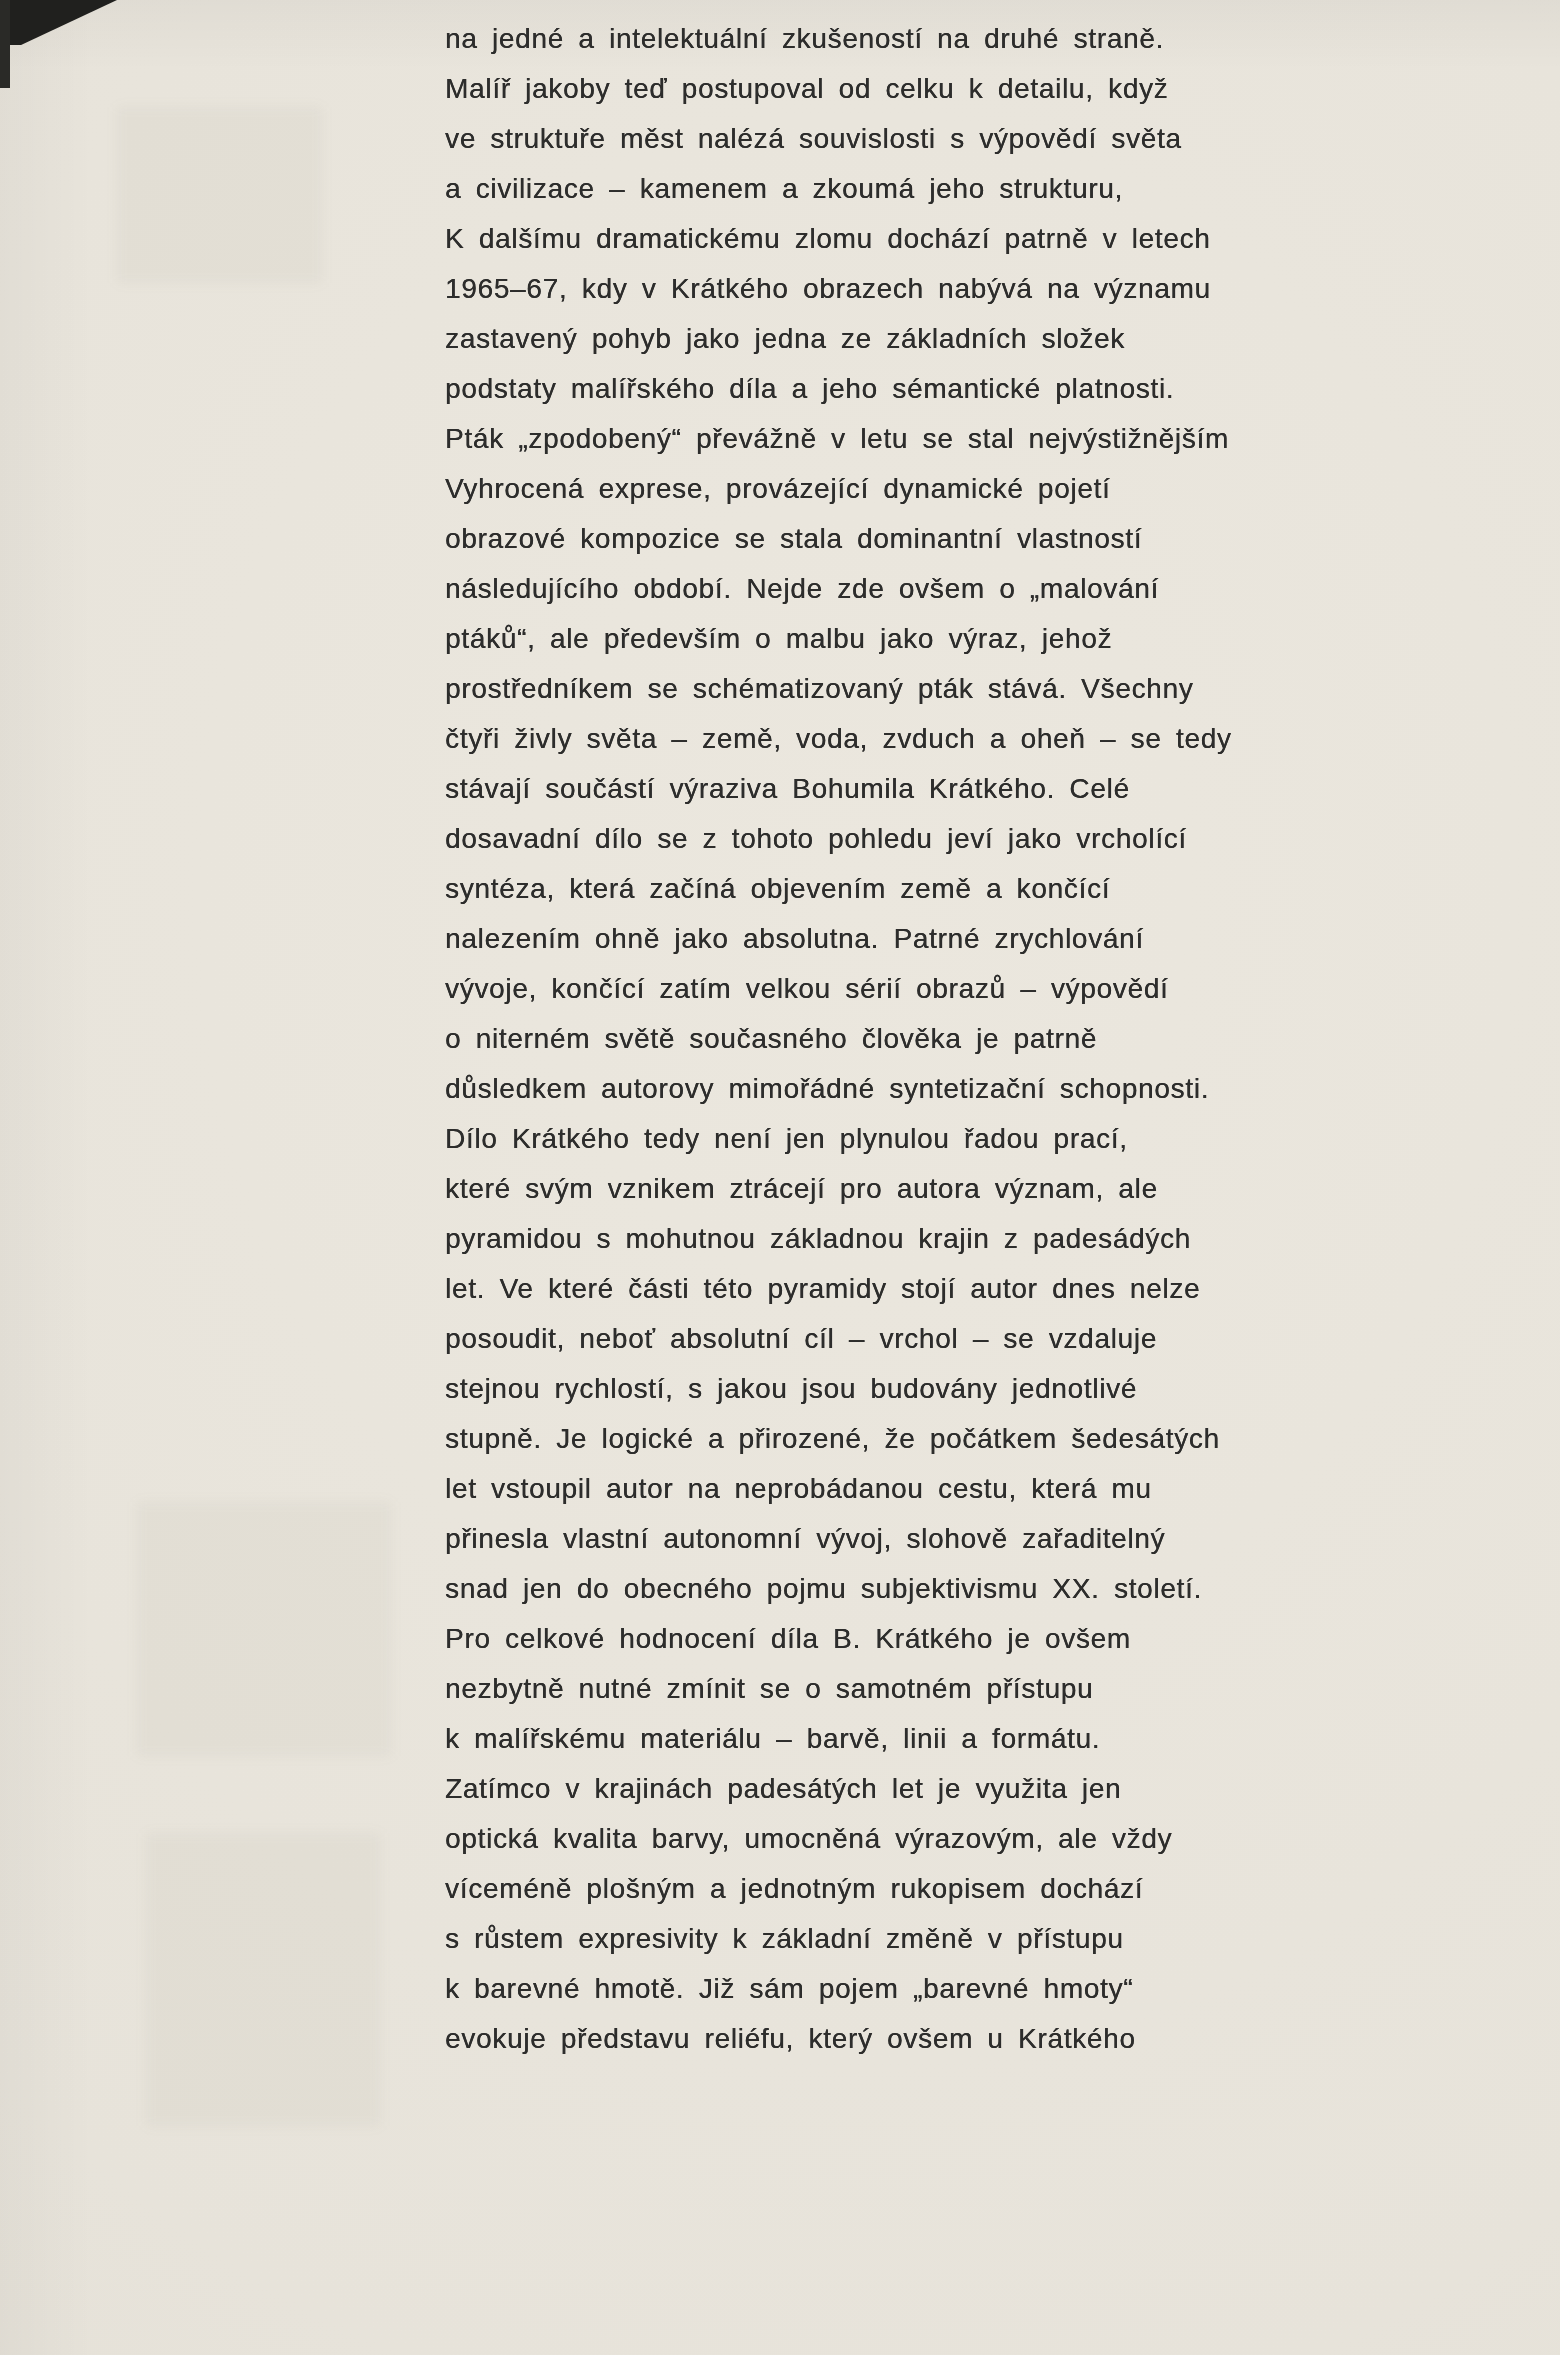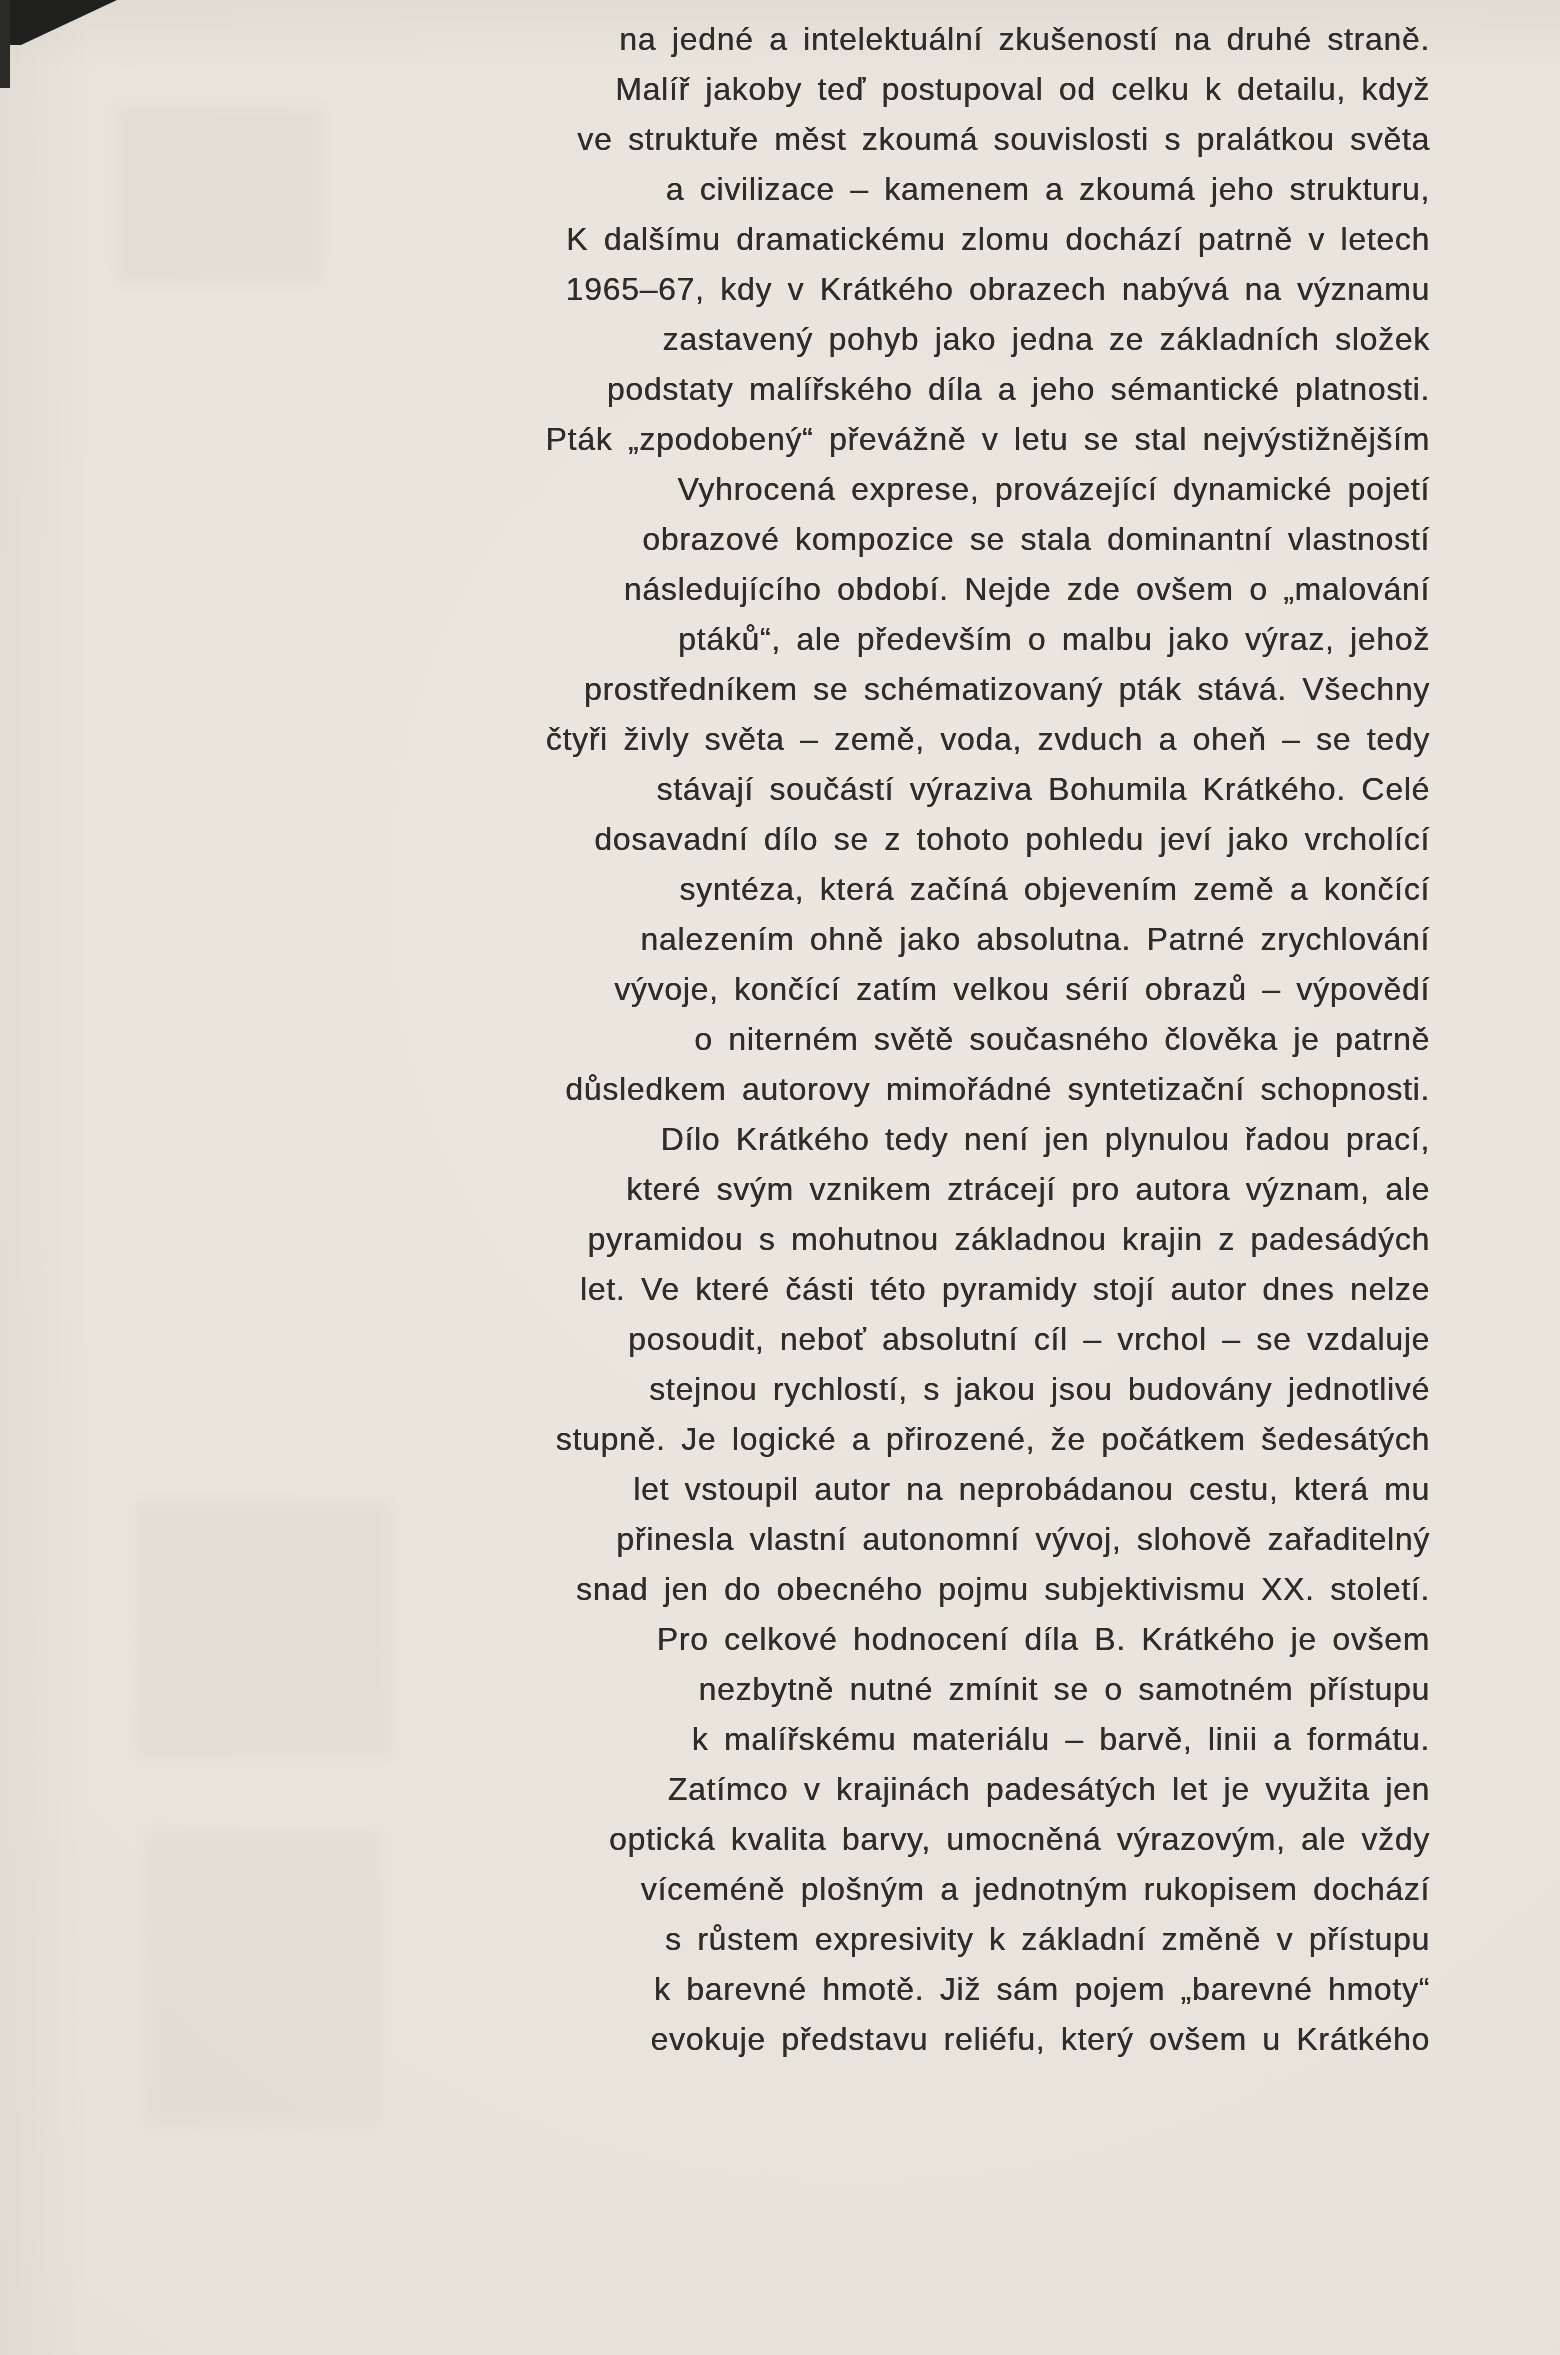--- a/index.html
+++ b/index.html
@@ -49,45 +49,44 @@
     width: 9.8px;
     height: 88px;
     background: #2a2a27;
   }
   .text-block {
     position: absolute;
     left: 445px;
     top: 13.7px;
     width: 985px;
     color: #2d2d2c;
-    font-size: 32px;
+    font-size: 28px;
     line-height: 50px;
     letter-spacing: 0.7px;
     word-spacing: 5.9px;
     text-shadow: 0.2px 0 0 currentColor;
-    text-align: right;
   }
   .text-block p {
     margin: 0;
     white-space: nowrap;
   }
 </style>
 </head>
 <body>
 
 <div class="page">
   <div class="ghost ghost-a"></div>
   <div class="ghost ghost-b"></div>
   <div class="ghost ghost-c"></div>
   <div class="corner-artifact"></div>
   <div class="edge-artifact"></div>
   <div class="text-block" id="text-block">
       <p>na jedné a intelektuální zkušeností na druhé straně.</p>
       <p>Malíř jakoby teď postupoval od celku k detailu, když</p>
-      <p>ve struktuře měst zkoumá souvislosti s pralátkou světa</p>
+      <p>ve struktuře měst nalézá souvislosti s výpovědí světa</p>
       <p>a civilizace – kamenem a zkoumá jeho strukturu,</p>
       <p>K dalšímu dramatickému zlomu dochází patrně v letech</p>
       <p>1965–67, kdy v Krátkého obrazech nabývá na významu</p>
       <p>zastavený pohyb jako jedna ze základních složek</p>
       <p>podstaty malířského díla a jeho sémantické platnosti.</p>
       <p>Pták „zpodobený“ převážně v letu se stal nejvýstižnějším</p>
       <p>Vyhrocená exprese, provázející dynamické pojetí</p>
       <p>obrazové kompozice se stala dominantní vlastností</p>
       <p>následujícího období. Nejde zde ovšem o „malování</p>
       <p>ptáků“, ale především o malbu jako výraz, jehož</p>

